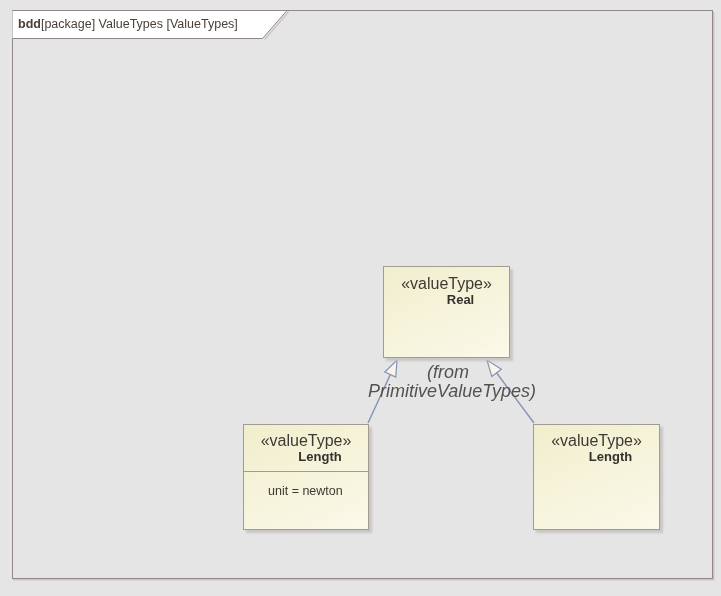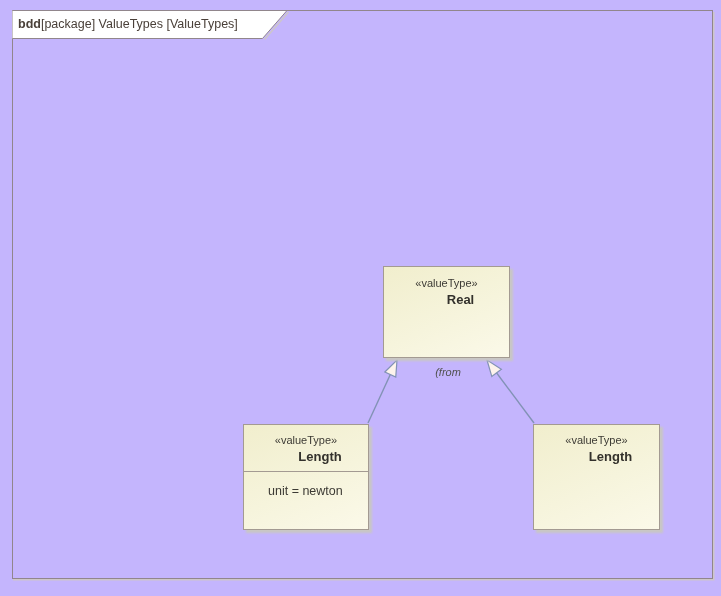--- a/index.html
+++ b/index.html
@@ -1,19 +1,19 @@
 <!DOCTYPE html>
 <html><head>
 <meta charset="utf-8">
 <style>
   html,body{margin:0;padding:0;background:#ffffff;}
   .stage{
     position:relative;
     width:721px;height:596px;
-    background:#c4b5fd;
+    background:#e5e5e5;
     font-family:"Liberation Sans", sans-serif;
     color:#3c3a34;
     overflow:hidden;
   }
   .chrome{position:absolute;left:0;top:0;width:721px;height:596px;}
   .frame-title{
     position:absolute;left:18px;top:16px;
     font-size:12.5px;line-height:16px;color:#4a4039;
     white-space:nowrap;
   }
@@ -31,31 +31,31 @@
   .head{
     text-align:center;
   }
   .head-real{padding-top:8px;}
   .head-comp{
     box-sizing:border-box;
     height:47px;border-bottom:1px solid #a39a92;
     display:flex;flex-direction:column;justify-content:center;
   }
   .head-plain{padding-top:7px;}
-  .stereo{font-size:11px;line-height:17px;color:#3c3a34;}
+  .stereo{font-size:16px;line-height:17px;color:#3c3a34;}
   .ename{font-size:13px;line-height:16px;font-weight:bold;color:#33312c;padding-left:28px;}
   .attrs{
     padding:11px 4px 0 24px;
     font-size:12.5px;line-height:16px;color:#3c3a34;
     text-align:left;
   }
   .from-note{
     position:absolute;left:368px;top:363px;width:160px;
     text-align:center;font-style:italic;
-    font-size:11px;line-height:19px;color:#525252;
+    font-size:18px;line-height:19px;color:#525252;
   }
 </style>
 </head>
 <body>
 
 <div class="stage">
 
   <svg class="chrome" viewBox="0 0 721 596" xmlns="http://www.w3.org/2000/svg">
     <defs>
       <marker id="genArrow" markerUnits="userSpaceOnUse" markerWidth="20" markerHeight="16" refX="17" refY="7" orient="auto">
@@ -97,15 +97,16 @@
 
   <div class="uml-box box-length">
     <div class="head head-plain">
       <div class="stereo">«valueType»</div>
       <div class="ename">Length</div>
     </div>
   </div>
 
   <div class="from-note">
     <div>(from</div>
+    <div>PrimitiveValueTypes)</div>
   </div>
 
 </div>
 
 </body></html>

